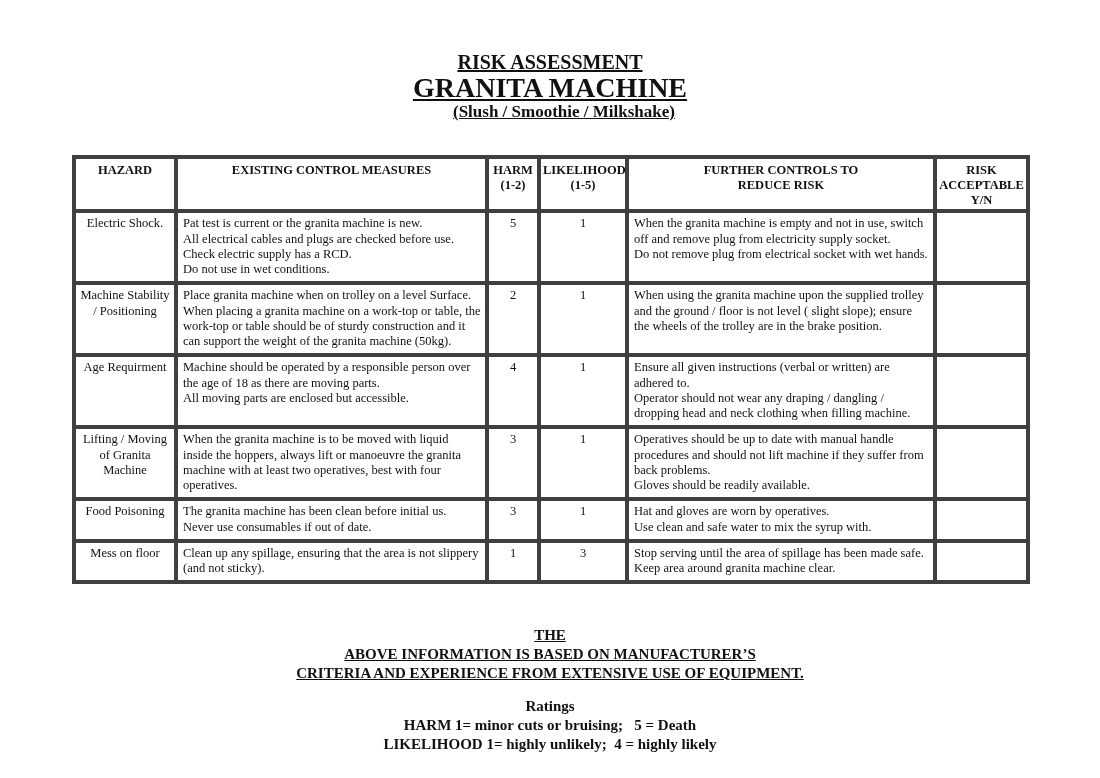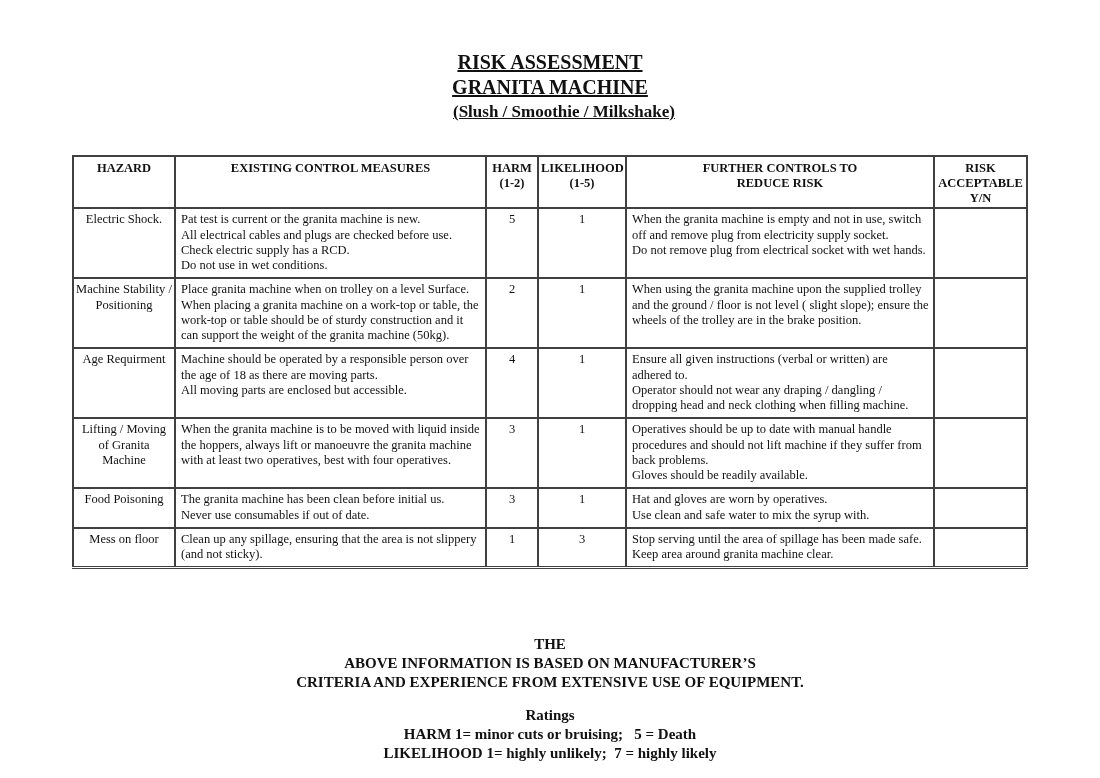--- a/index.html
+++ b/index.html
@@ -10,34 +10,34 @@
     font-family: "Liberation Serif", "DejaVu Serif", serif;
     color: #111111;
     overflow: hidden;
   }
   .page { width: 1100px; height: 778px; position: relative; }
 
   
   .title-block { padding-top: 50px; text-align: center; }
   .title-line { font-weight: bold; text-decoration: underline; }
   .title-line.t1 { font-size: 20px; line-height: 25px; }
-  .title-line.t2 { font-size: 20px; line-height: 25px; }
+  .title-line.t2 { font-size: 28px; line-height: 25px; }
   .title-line.t3 { font-size: 17px; line-height: 24px; padding-left: 28px; }
 
   
   table.risk-table {
     border-collapse: collapse;
     table-layout: fixed;
     width: 954px;
     margin: 31px 0 0 72px;
     border: 1px solid #404040;
     border-bottom: 3px double #404040;
   }
   .risk-table th, .risk-table td {
-    border: 2px solid #404040;
+    border: 4px solid #404040;
     vertical-align: top;
     white-space: pre-line;
     overflow: hidden;
   }
   .risk-table th {
     font-size: 12.5px;
     font-weight: bold;
     text-align: center;
     line-height: 1.18;
     padding: 4px 2px 2px 2px;
@@ -48,21 +48,21 @@
     line-height: 1.22;
     padding: 3px 4px 4px 5px;
   }
   td.hazard-col { text-align: center; padding: 3px 2px 2px 2px; }
   td.num-col { text-align: center; padding: 3px 1px; }
   tbody tr.row-tall { height: 67px; }
   tbody tr.row-med  { height: 66px; margin-top: 23px; }
   tbody tr.row-short{ height: 37px; }
 
   
-  .statement-block { margin-top: 66px; text-align: center; }
+  .statement-block { margin-top: 42px; text-align: center; text-decoration: underline; }
   .statement-block div, .ratings-block div {
     font-weight: bold;
     font-size: 15px;
     line-height: 19px;
     white-space: pre;
   }
   .ratings-block { margin-top: 14px; text-align: center; }
 </style>
 </head>
 <body>
@@ -164,16 +164,16 @@
 
   <div class="statement-block">
     <div>THE</div>
     <div>ABOVE INFORMATION IS BASED ON MANUFACTURER’S</div>
     <div>CRITERIA AND EXPERIENCE FROM EXTENSIVE USE OF EQUIPMENT.</div>
   </div>
 
   <div class="ratings-block">
     <div>Ratings</div>
     <div>HARM 1= minor cuts or bruising;   5 = Death</div>
-    <div>LIKELIHOOD 1= highly unlikely;  7 = highly likely</div>
+    <div>LIKELIHOOD 1= highly unlikely;  4 = highly likely</div>
   </div>
 
 </div>
 
 </body></html>

